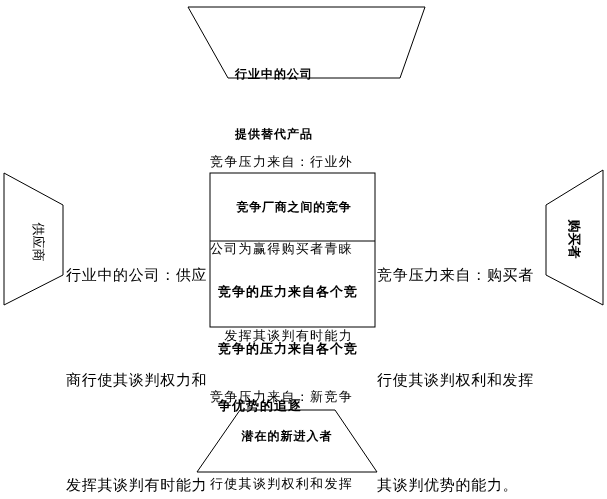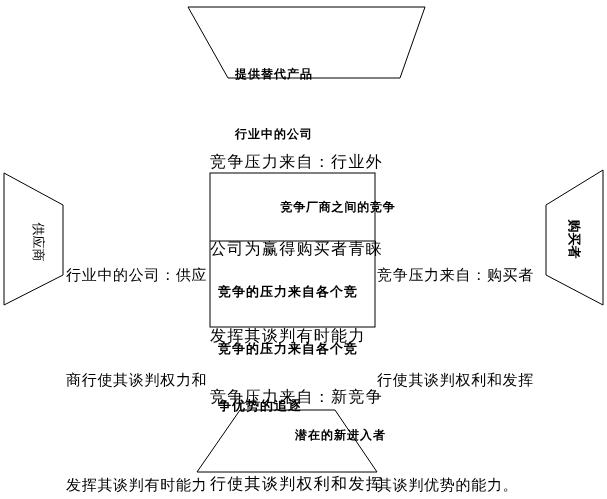--- a/index.html
+++ b/index.html
@@ -20,23 +20,24 @@
     position: absolute;
     left: 0; top: 0;
     width: 607px; height: 499px;
   }
   .txt {
     position: absolute;
     white-space: pre;
     color: #000000;
   }
   .flow-text {           
-    font-size: 16px;
+    font-size: 13px;
     line-height: 29px;
     letter-spacing: 1.3px;
+    text-align: right;
   }
   .side-text {           
     font-size: 15px;
     line-height: 35px;
     letter-spacing: 0.7px;
   }
   .shape-label {         
     font-weight: bold;
     font-size: 12px;
     letter-spacing: 1px;
@@ -45,21 +46,20 @@
   .box-title {
     position: absolute;
     left: 210px; top: 173px;
     width: 168px; height: 68px;
     display: flex;
     align-items: center;
     justify-content: center;
     font-weight: bold;
     font-size: 12px;
     letter-spacing: 0.8px;
-    margin-left: 44px;
   }
   .box-body {
     font-size: 13px;
     line-height: 19px;
     letter-spacing: 1px;
     font-weight: bold;
   }
   .vlabel {
     position: absolute;
     width: 42px; height: 14px;
@@ -83,22 +83,22 @@
   <svg id="shape-layer" viewBox="0 0 607 499" xmlns="http://www.w3.org/2000/svg">
     <polygon points="188,7 425,7 400,78 228,78" fill="none" stroke="#000000" stroke-width="1"></polygon>
     <polygon points="4,173 63,205 63,275 4,305" fill="none" stroke="#000000" stroke-width="1"></polygon>
     <polygon points="603,170 546,205 546,275 603,305" fill="none" stroke="#000000" stroke-width="1"></polygon>
     <polygon points="240,410 335,410 377,472 197,472" fill="none" stroke="#000000" stroke-width="1"></polygon>
     <rect x="210" y="173" width="165" height="154" fill="none" stroke="#000000" stroke-width="1"></rect>
     <line x1="210" y1="241" x2="375" y2="241" stroke="#000000" stroke-width="1"></line>
   </svg>
 
   <div class="txt shape-label" style="left:235px; top:24px;">
+    <div>行业中的公司</div>
     <div>提供替代产品</div>
-    <div>行业中的公司</div>
   </div>
 
   <div class="txt flow-text" style="left:210px; top:89px;">
     <div>竞争压力来自：行业外</div>
     <div>公司为赢得购买者青睐</div>
     <div>发挥其谈判有时能力</div>
   </div>
 
   <div class="vlabel" style="left:17px; top:235px;">供应商</div>
 
@@ -123,17 +123,17 @@
     <div>行使其谈判权利和发挥</div>
     <div>其谈判优势的能力。</div>
   </div>
 
   <div class="txt flow-text" style="left:210px; top:324px;">
     <div>竞争压力来自：新竞争</div>
     <div>行使其谈判权利和发挥</div>
     
   </div>
 
-  <div class="txt shape-label" style="left:206px; top:426px; width:180px; text-align:right;font-family:Liberation Mono, monospace;">潜在的新进入者</div>
+  <div class="txt shape-label" style="left:197px; top:426px; width:180px; text-align:center;">潜在的新进入者</div>
 
   <div class="txt caption" style="left:200px; top:504px;">图 3-1 五种竞争力量模型</div>
 
 </div>
 
 </body></html>

